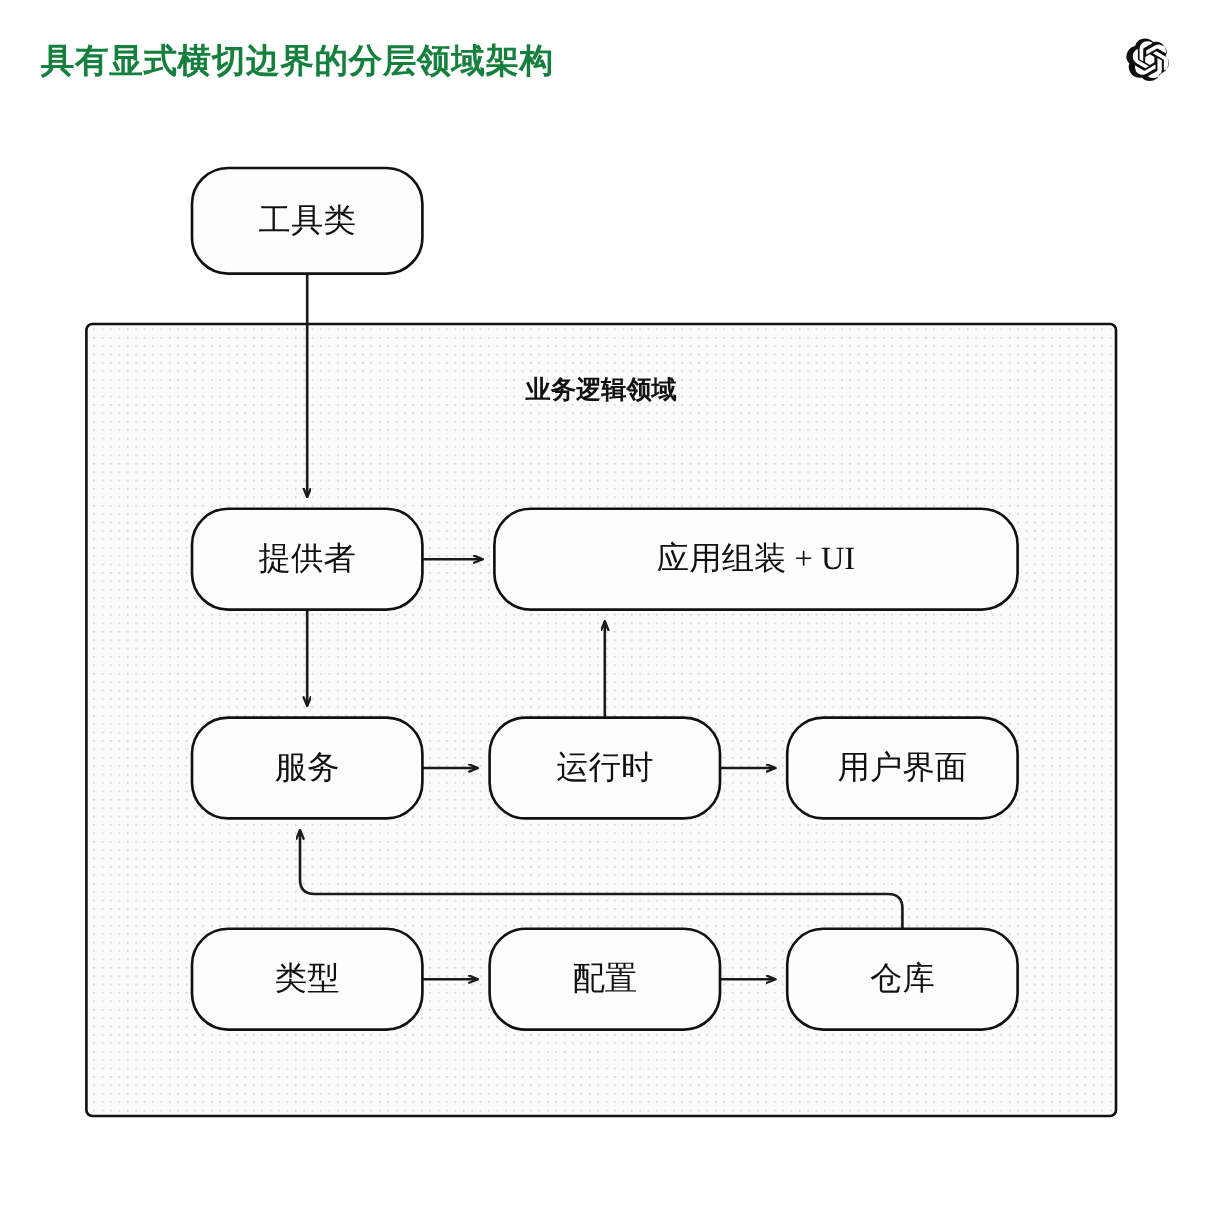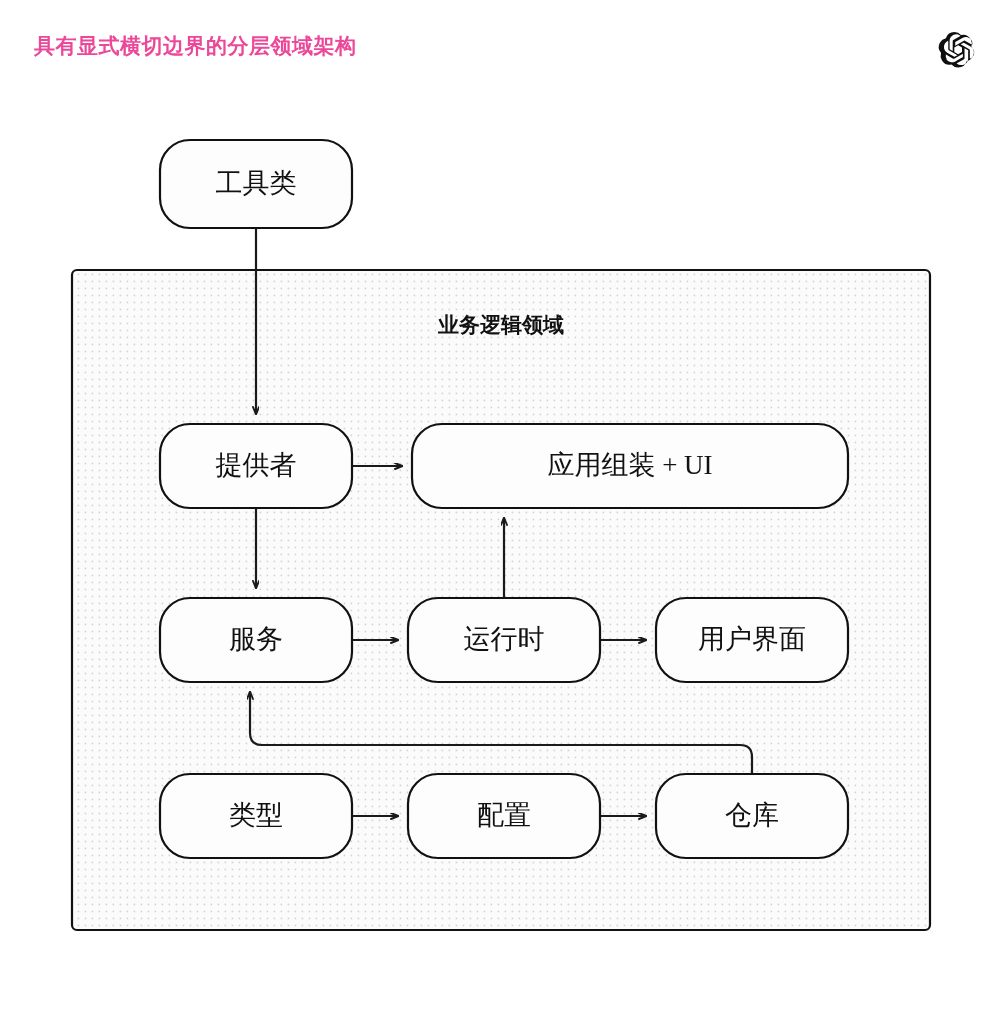--- a/index.html
+++ b/index.html
@@ -12,24 +12,24 @@
     height: 1024px;
     font-family: "Liberation Sans", "DejaVu Sans", sans-serif;
     color: #111111;
     position: relative;
     overflow: hidden;
   }
   #page-title {
     position: absolute;
     left: 34px;
     top: 32px;
-    font-size: 21px;
+    font-size: 28px;
     font-weight: 700;
     letter-spacing: 0.5px;
-    color: #ec4899;
+    color: #15803d;
     white-space: nowrap;
   }
   #brand-logo {
     position: absolute;
     right: 28px;
     top: 28px;
     width: 44px;
     height: 44px;
   }
   #diagram-canvas {

